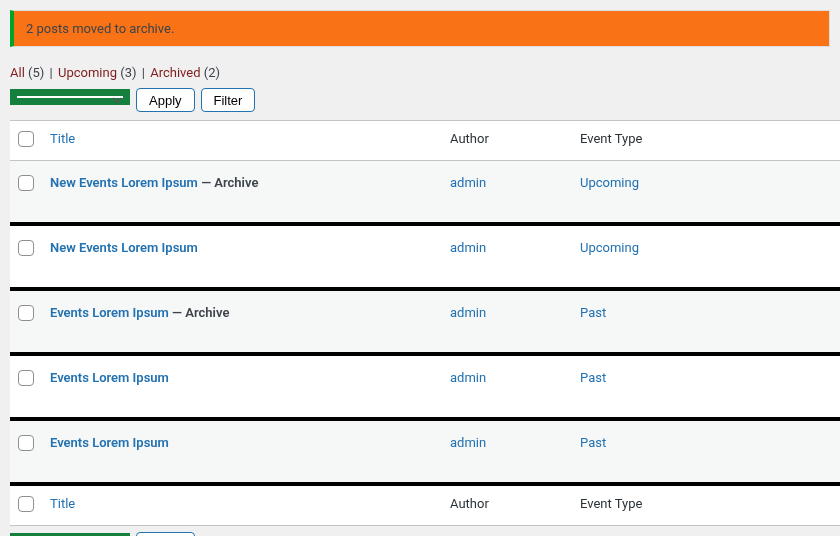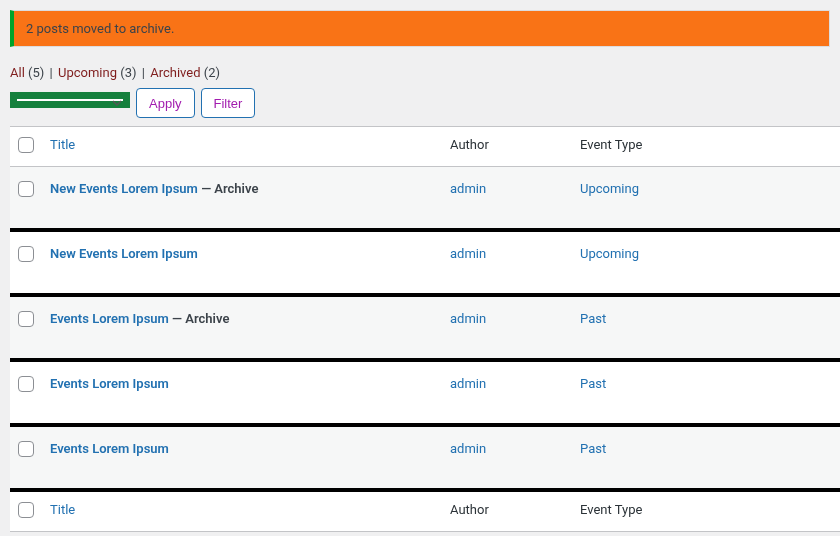--- a/index.html
+++ b/index.html
@@ -47,24 +47,24 @@
     .select-wrap { position: relative; display: inline-block; }
     .select-wrap .chevron {
       position: absolute;
       right: 8px;
       top: 50%;
       transform: translateY(-50%);
       pointer-events: none;
       width: 10px; height: 10px;
     }
     .btn {
-      height: 30px;
+      height: 24px;
       border: 1px solid #2271b1;
       background: #fff;
-      color: #a21caf;
+      color: #000000;
       border-radius: 4px;
       padding: 0 12px;
       font-size: 13px;
       cursor: pointer;
     }
     .wp-table {
       width: calc(100% - 10px);
       margin-left: 10px;
       border-collapse: collapse;
       background: #fff;

